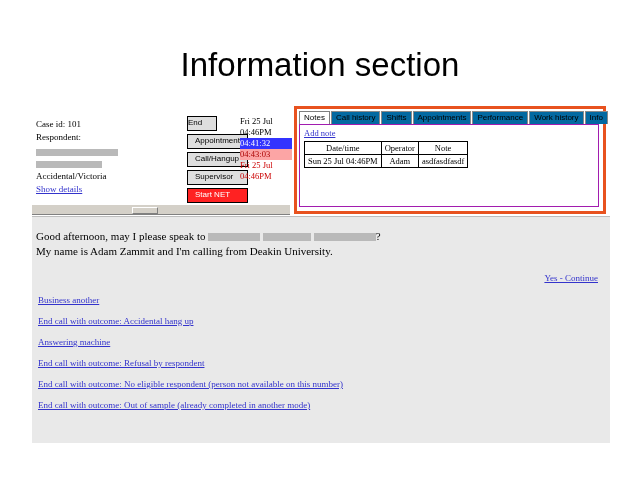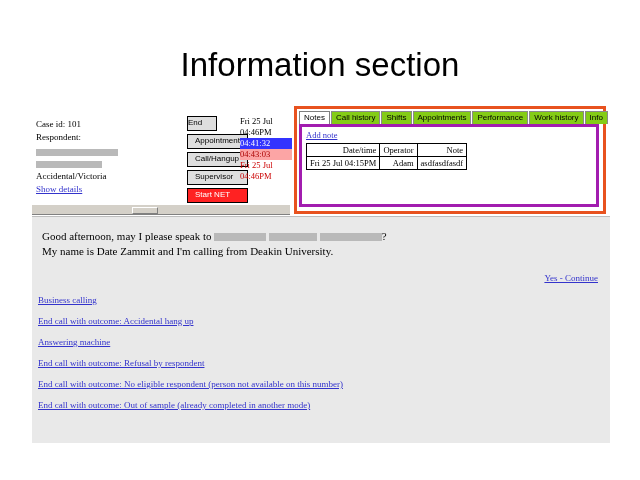--- a/index.html
+++ b/index.html
@@ -143,39 +143,39 @@
     height: 13px;
     display: flex;
     align-items: flex-end;
   }
   .tab {
     font-size: 8px;
     font-family: "Liberation Sans", sans-serif;
     padding: 1px 4px 1px 4px;
     border: 1px solid #8a8a8a;
     border-bottom: none;
-    background: #84cc16;
+    background: #0369a1;
     color: #000000;
     margin-right: 1px;
     line-height: 10px;
     cursor: pointer;
     white-space: nowrap;
   }
   .tab.active {
     background: #ffffff;
     border-color: #7f7f7f;
     font-weight: normal;
   }
   #tab-body {
     position: absolute;
     left: 0;
     top: 13px;
     width: 300px;
     height: 83px;
-    border: 3px solid #a21caf;
+    border: 1px solid #a21caf;
     background: #ffffff;
     box-sizing: border-box;
   }
   #add-note-link {
     position: absolute;
     left: 4px;
     top: 3px;
     font-size: 8.5px;
     color: #3333cc;
     text-decoration: underline;
@@ -184,21 +184,21 @@
   #notes-table {
     position: absolute;
     left: 4px;
     top: 16px;
     border-collapse: collapse;
     font-size: 8.5px;
   }
   #notes-table th, #notes-table td {
     border: 1px solid #000000;
     padding: 1px 3px;
-    text-align: right;
+    text-align: center;
     font-weight: normal;
     white-space: nowrap;
     background: #ffffff;
     color: #000000;
   }
   #notes-table th { font-weight: normal; }
 
   
   #splitter {
     position: absolute;
@@ -228,21 +228,21 @@
     position: absolute;
     left: 0;
     top: 112px;
     width: 578px;
     height: 226px;
     background: #e9e9e9;
     border-top: 1px solid #bdbdbd;
   }
   #script-text {
     position: absolute;
-    left: 10px;
+    left: 4px;
     top: 12px;
     font-size: 11px;
     color: #000000;
     line-height: 15px;
   }
   #script-text .redact-a { width: 52px; height: 8px; display: inline-block; background: #b9b9b9; vertical-align: middle; }
   #script-text .redact-b { width: 48px; height: 8px; display: inline-block; background: #b9b9b9; vertical-align: middle; }
   #script-text .redact-c { width: 62px; height: 8px; display: inline-block; background: #b9b9b9; vertical-align: middle; }
 
   #options-list {
@@ -311,21 +311,21 @@
         <div id="tab-body">
           <span id="add-note-link">Add note</span>
           <table id="notes-table">
             <tbody>
                 <tr>
               <th>Date/time</th>
               <th>Operator</th>
               <th>Note</th>
             </tr>
             <tr>
-              <td>Fri 25 Jul 04:15PM</td>
+              <td>Sun 25 Jul 04:46PM</td>
               <td>Adam</td>
               <td>asdfasdfasdf</td>
             </tr>
           </tbody>
             </table>
         </div>
       </div>
     </div>
 
     <div id="splitter">
@@ -334,26 +334,26 @@
   </div>
 
   <div id="script-area">
     <div id="script-text">
       <div>
         <span>Good afternoon, may I please speak to</span>
         <span class="redact-a"></span>
         <span class="redact-b"></span>
         <span class="redact-c"></span><span>?</span>
       </div>
-      <div>My name is Date Zammit and I'm calling from Deakin University.</div>
+      <div>My name is Adam Zammit and I'm calling from Deakin University.</div>
     </div>
 
     <div id="options-list">
       <span class="opt first">Yes - Continue</span>
-      <span class="opt">Business calling</span>
+      <span class="opt">Business another</span>
       <span class="opt">End call with outcome: Accidental hang up</span>
       <span class="opt">Answering machine</span>
       <span class="opt">End call with outcome: Refusal by respondent</span>
       <span class="opt">End call with outcome: No eligible respondent (person not available on this number)</span>
       <span class="opt">End call with outcome: Out of sample (already completed in another mode)</span>
     </div>
   </div>
 
 </div>
 

